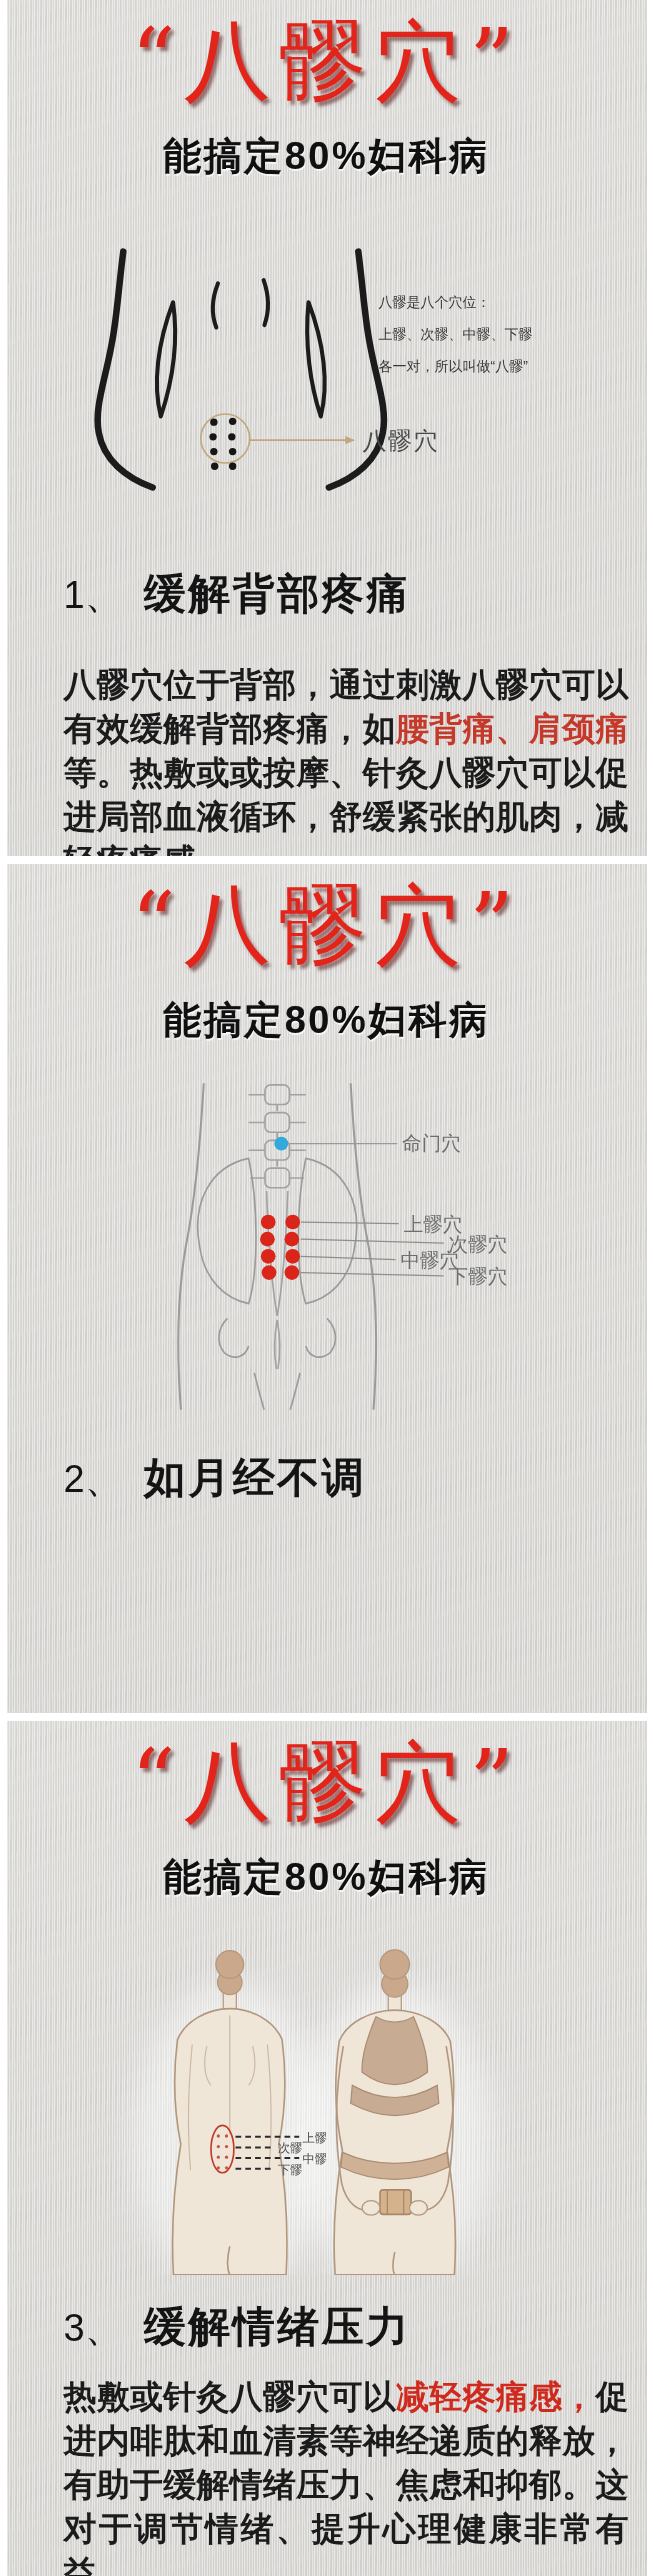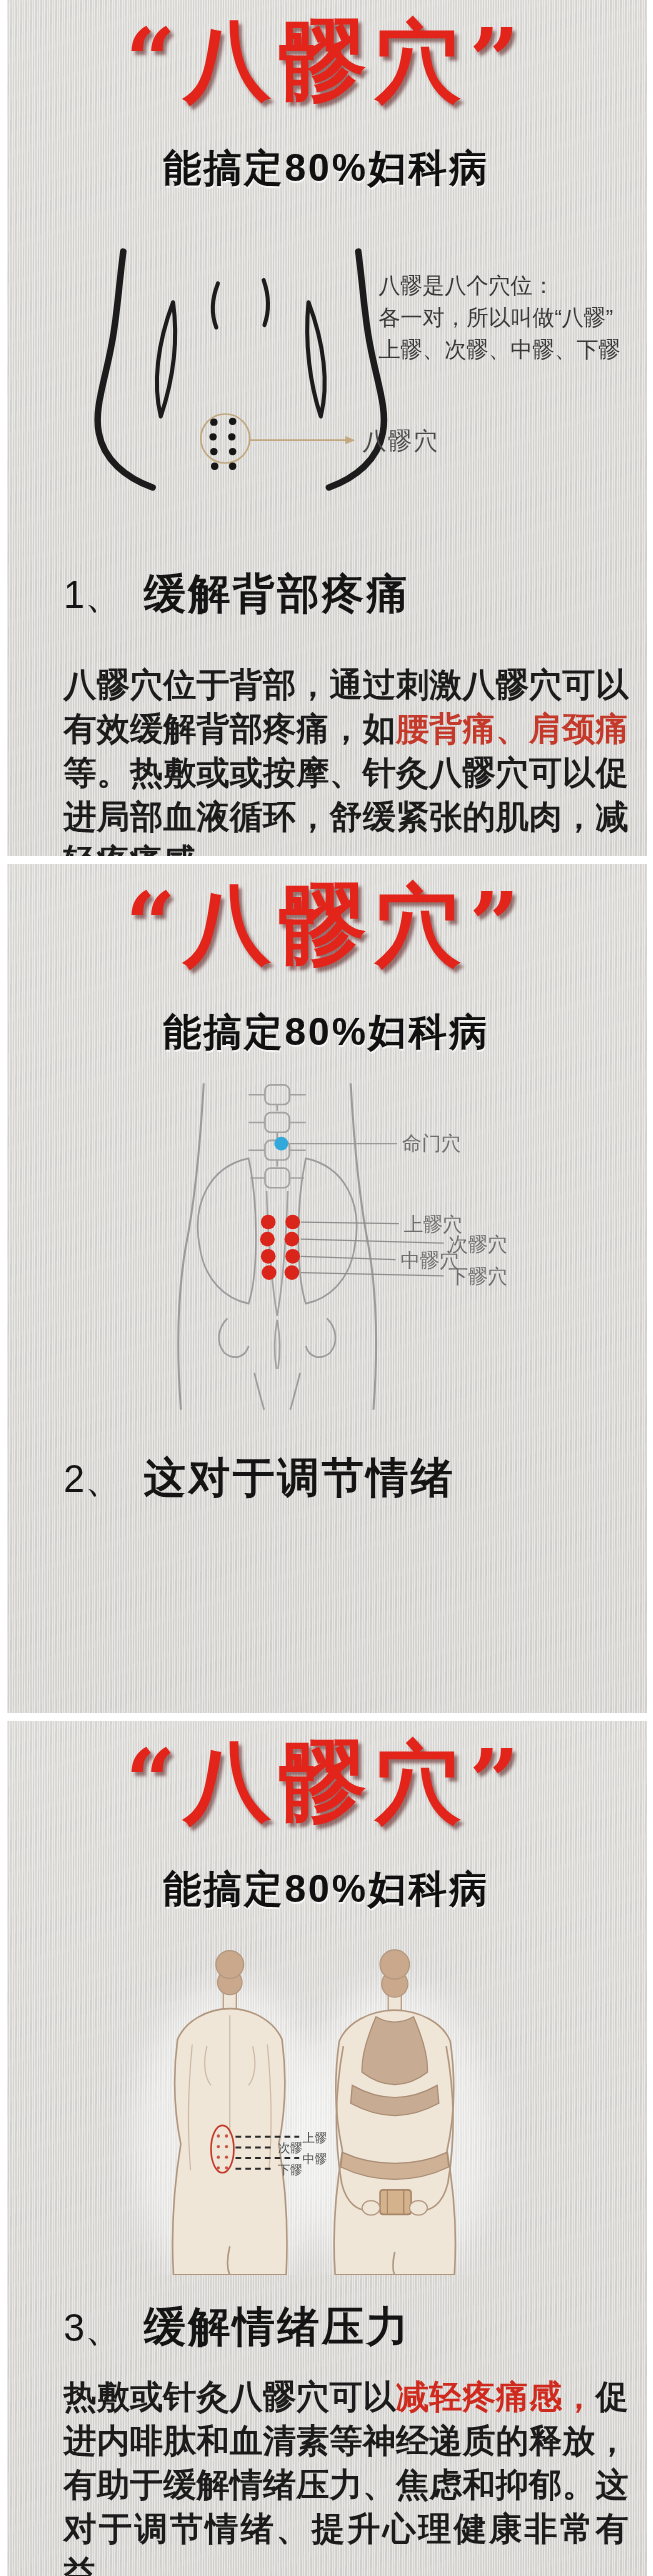--- a/index.html
+++ b/index.html
@@ -10,45 +10,44 @@
     background:#d9d8d5;
     background-image:
       repeating-linear-gradient(90deg, rgba(255,255,255,.45) 0 0.8px, rgba(0,0,0,0) 0.8px 2.5px),
       repeating-linear-gradient(93deg, rgba(110,110,110,.06) 0 1.6px, rgba(0,0,0,0) 1.6px 4.9px),
       linear-gradient(180deg,#dbdad7,#d6d5d2);
     overflow:hidden;
   }
   .c1{height:856px}.c2{height:849px}.c3{height:855px;margin-bottom:0}
   .title{
     position:absolute;top:6.5px;left:0;width:100%;text-align:center;
-    font-family:"DejaVu Serif",serif;font-weight:700;font-size:87px;line-height:108px;
+    font-family:"DejaVu Serif",serif;font-weight:400;font-size:87px;line-height:108px;
     color:#e3241a;letter-spacing:8.2px;
     text-shadow:3.3px 4.1px 3.3px rgba(70,0,0,.5);
     white-space:nowrap;
   }
   .subtitle{
     position:absolute;top:131px;left:0;width:100%;text-align:center;
     font-size:38px;font-weight:700;color:#101010;letter-spacing:2.5px;
     text-shadow:0.8px 1.6px 0.8px rgba(255,255,255,.75), 0 0 0.8px rgba(0,0,0,.6);
-    margin-top:12px;
   }
   .heading{position:absolute;left:57px;display:flex;align-items:baseline;gap:21px;color:#141414;}
   .heading .num{font-size:38px;font-weight:400;}
   .heading .txt{font-size:42px;font-weight:700;letter-spacing:2.5px;}
   .s1 .heading{top:566px}.s2 .heading{top:586px}.s3 .heading{top:578px}
   .bodytext{position:absolute;left:57px;width:565px;font-size:33px;line-height:44px;color:#1b1b1b;text-align:justify;}
   .serifbody{font-family:"Liberation Serif",serif;font-weight:700;}
   .sansbody{font-family:"Liberation Sans",sans-serif;font-weight:700;}
   .s1 .bodytext{top:663px}.s2 .bodytext{top:663px}.s3 .bodytext{top:654px}
   .red1{color:#c5392b}
   .red3{color:#d02a1e}
   .d1{position:absolute;left:82px;top:241px}
   .d2{position:absolute;left:98px;top:219px}
   .d3{position:absolute;left:106px;top:227px}
-  .infobox{position:absolute;left:372px;top:270px;width:270px;font-size:22px;line-height:32px;color:#383838;}
+  .infobox{position:absolute;left:372px;top:286px;width:270px;font-size:14px;line-height:32px;color:#383838;}
   .ptr-label{position:absolute;left:356px;top:425px;font-size:24px;color:#4a4a4a;letter-spacing:1.6px;text-align:right;}
   svg text{font-family:"Liberation Sans",sans-serif;}
 </style>
 </head>
 <body>
 
 <div class="card c1 s1">
   <div class="title">“八髎穴”</div>
   <div class="subtitle">能搞定80%妇科病</div>
 
@@ -71,22 +70,22 @@
         <circle cx="176" cy="258" r="4.5"></circle>
       <circle cx="154" cy="276" r="4.5"></circle>
         <circle cx="176" cy="276" r="4.5"></circle>
     </g>
     <path d="M196,244 L318,244" stroke="#c2a87e" stroke-width="2"></path>
     <polygon points="326,244 314,239 314,249" fill="#c2a87e"></polygon>
   </svg>
 
   <div class="infobox">
     <div>八髎是八个穴位：</div>
+    <div>上髎、次髎、中髎、下髎</div>
     <div>各一对，所以叫做“八髎”</div>
-    <div>上髎、次髎、中髎、下髎</div>
   </div>
   <div class="ptr-label">八髎穴</div>
 
   <div class="heading">
     <span class="num">1、</span>
     <span class="txt">缓解背部疼痛</span>
   </div>
 
   <div class="bodytext serifbody">
     <span>八髎穴位于背部，通过刺激八髎穴可以有效缓解背部疼痛，如</span><span class="red1">腰背痛、肩颈痛</span><span>等。热敷或或按摩、针灸八髎穴可以促进局部血液循环，舒缓紧张的肌肉，减轻疼痛感。</span>
@@ -143,21 +142,21 @@
       <text x="364" y="82">命门穴</text>
       <text x="366" y="181">上髎穴</text>
       <text x="421" y="205">次髎穴</text>
       <text x="362" y="225">中髎穴</text>
       <text x="421" y="245">下髎穴</text>
     </g>
   </svg>
 
   <div class="heading">
     <span class="num">2、</span>
-    <span class="txt">这对于调节情绪</span>
+    <span class="txt">如月经不调</span>
   </div>
 
 </div>
 
 <div class="card c3 s3">
   <div class="title">“八髎穴”</div>
   <div class="subtitle">能搞定80%妇科病</div>
 
   <svg class="d3" width="441" height="327" viewBox="0 0 540 400">
     <defs>

